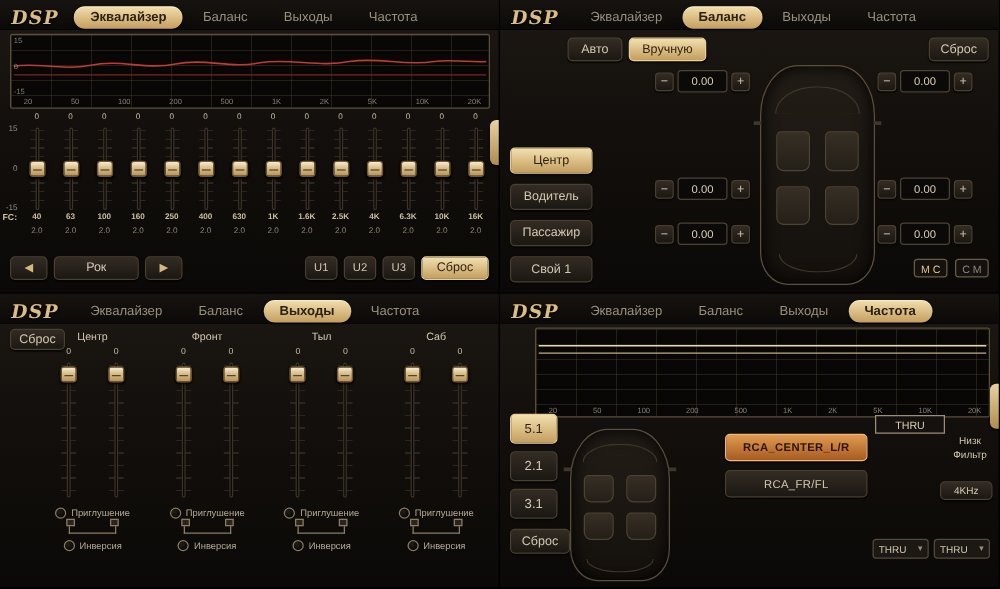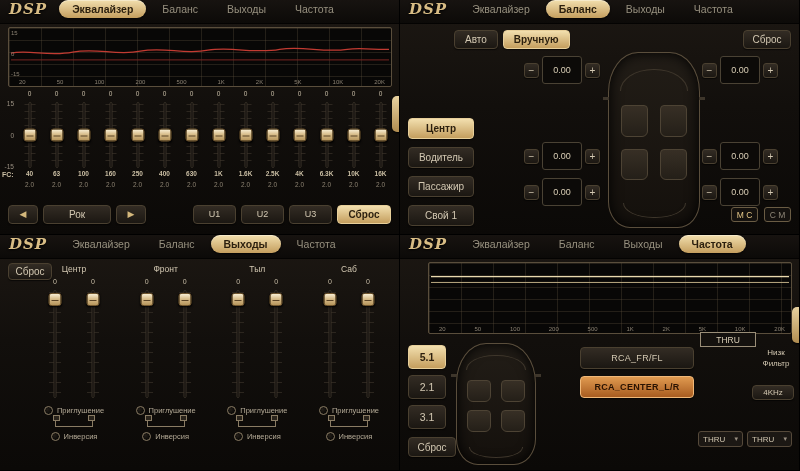--- a/index.html
+++ b/index.html
@@ -2,29 +2,29 @@
 <html><head>
 <meta charset="utf-8">
 <style>
   * { margin:0; padding:0; box-sizing:border-box; }
   html,body { background:#000; }
   body { font-family:"Liberation Sans", sans-serif; color:#cfc6b8; }
   .app { width:800px; height:471px; display:grid; grid-template-columns:400px 400px; grid-template-rows:235px 236px; background:#000; }
   .panel { position:relative; overflow:hidden; background:linear-gradient(180deg,#1d1813 0%,#120f0c 45%,#0b0907 100%); border-right:1px solid #000; border-bottom:1px solid #000; }
 
   
-  .hdr { position:absolute; top:0; left:0; right:0; height:24px; display:flex; align-items:flex-start; background:linear-gradient(#171310,#0c0a08); border-bottom:1px solid #040302; }
+  .hdr { position:absolute; top:0; left:0; right:0; height:24px; display:flex; align-items:flex-end; background:linear-gradient(#171310,#0c0a08); border-bottom:1px solid #040302; }
   .logo { font-family:"DejaVu Serif", serif; font-style:italic; font-weight:bold; font-size:15px; color:#d9bd85; margin:0 12px 0 9px; letter-spacing:1px; text-shadow:0 1px 2px #000; }
   .tabs { display:flex; align-items:center; gap:3px; }
   .tab { font-size:10.5px; color:#97907f; padding:3px 13px; border-radius:10px; white-space:nowrap; cursor:default; }
   .tab.active { background:linear-gradient(#f2dfae,#c49e5e); color:#2b1f0e; font-weight:bold; box-shadow:0 1px 2px rgba(0,0,0,.7), inset 0 1px 0 rgba(255,255,255,.35); }
 
   
   .btn { display:flex; align-items:center; justify-content:center; background:linear-gradient(#332c24,#1b1712); border:1px solid #4a4030; border-radius:4px; color:#d3c8b2; font-size:10px; box-shadow:0 1px 1px rgba(0,0,0,.6); }
-  .btn.active { background:linear-gradient(#f2dfae,#c49e5e); border-color:#e7cf9a; color:#2b1f0e; font-weight:bold; }
+  .btn.active { background:linear-gradient(#f2dfae,#c49e5e); border-color:#e7cf9a; color:#2b1f0e; font-weight:normal; }
 
   
   .graph { position:absolute; background:#080706; border:1px solid #5a4e3c; border-radius:2px;
     background-image:repeating-linear-gradient(to right, rgba(95,82,62,.32) 0 1px, transparent 1px 32px),
                      repeating-linear-gradient(to bottom, rgba(95,82,62,.32) 0 1px, transparent 1px 12px); }
   .graph svg { position:absolute; inset:0; width:100%; height:100%; }
   .gx { position:absolute; left:10px; right:6px; bottom:0px; display:flex; justify-content:space-between; font-size:6px; color:#8a8072; }
   .gy { position:absolute; left:2px; top:2px; bottom:8px; display:flex; flex-direction:column; justify-content:space-between; font-size:6px; color:#8a8072; }
   .glab { line-height:7px; }
 
@@ -42,41 +42,41 @@
   .eq-gain { height:10px; font-size:6.5px; color:#c8bda6; }
   .eq-slider { position:relative; width:100%; height:70px; }
   .eq-slider::before { content:""; position:absolute; left:50%; transform:translateX(-50%); top:4px; bottom:4px; width:11px; background-image:repeating-linear-gradient(to bottom,#2c261f 0 1px, transparent 1px 7px); }
   .eq-slider .knob { top:50%; transform:translate(-50%,-50%); }
   .eq-fc { height:11px; font-size:6.5px; font-weight:bold; color:#cbbfa4; }
   .eq-q { height:10px; font-size:6.5px; color:#8d8372; }
   .eq-bottom { position:absolute; left:8px; right:8px; top:203px; height:22px; display:flex; align-items:center; gap:5px; }
   .nav-btn { width:30px; height:19px; color:#d4b87c; font-size:9px; }
   .preset { width:68px; height:19px; font-size:10px; }
   .spacer { flex:1; }
-  .ubtn { width:43px; height:19px; font-size:9px; }
+  .ubtn { width:26px; height:19px; font-size:9px; }
   .reset-eq { width:54px; height:19px; }
   .drawer { position:absolute; right:-1px; width:8px; height:36px; background:linear-gradient(#e8d2a0,#b08c50); border-radius:5px 0 0 5px; box-shadow:0 1px 2px #000; }
   .drawer.eq { top:96px; } .drawer.fq { top:72px; }
 
   
   .mode-row { position:absolute; left:10px; top:30px; display:flex; gap:5px;padding-left:44px; }
   .mode-btn { height:19px; padding:0 10px; font-size:10px; }
   .reset-tr { position:absolute; right:8px; top:30px; width:48px; height:19px; }
   .pos-col { position:absolute; left:8px; top:118px; display:flex; flex-direction:column; gap:8px; }
   .pos-btn { width:66px; height:21px; font-size:10px; }
   .bal-area { position:absolute; inset:0; }
   .bal-ctrl { position:absolute; display:flex; align-items:center; gap:3px; }
   .bal-ctrl:nth-of-type(1){ left:124px; top:56px; }
   .bal-ctrl:nth-of-type(2){ left:302px; top:56px; }
   .bal-ctrl:nth-of-type(3){ left:124px; top:142px; }
   .bal-ctrl:nth-of-type(4){ left:302px; top:142px; }
   .bal-ctrl:nth-of-type(5){ left:124px; top:178px; }
   .bal-ctrl:nth-of-type(6){ left:302px; top:178px; }
   .mini-btn { width:15px; height:15px; font-size:10px; border-radius:3px; }
-  .val-box { width:40px; height:28px; background:#0c0a08; border:1px solid #4a4234; border-radius:3px; color:#d8cdb5; font-size:9px; display:flex; align-items:center; justify-content:center; }
+  .val-box { width:40px; height:18px; background:#0c0a08; border:1px solid #4a4234; border-radius:3px; color:#d8cdb5; font-size:9px; display:flex; align-items:center; justify-content:center; }
   .chips { position:absolute; right:8px; top:207px; display:flex; gap:6px; }
   .chip { min-width:27px; height:15px; padding:0 3px; border:1px solid #6a5c44; border-radius:3px; font-size:8.5px; display:flex; align-items:center; justify-content:center; background:#14110e; }
   .chip.gold { color:#e4c687; } .chip.dim { color:#8d8576; }
 
   
   .car { position:absolute; border:1px solid #5a4e3c; border-radius:30px 30px 22px 22px / 40px 40px 26px 26px; background:linear-gradient(#221d17,#14100c); box-shadow:inset 0 0 14px #000; }
   .car-bal { left:208px; top:52px; width:92px; height:176px; }
   .car-fq { left:56px; top:108px; width:80px; height:122px; }
   .wnd-f { position:absolute; left:12%; right:12%; top:9%; height:13%; border:1px solid #3e362b; border-bottom:none; border-radius:50% 50% 0 0 / 100% 100% 0 0; }
   .wnd-r { position:absolute; left:15%; right:15%; bottom:5%; height:9%; border:1px solid #3e362b; border-top:none; border-radius:0 0 50% 50% / 0 0 100% 100%; }
@@ -98,21 +98,21 @@
   .out-slider .knob { top:5px; transform:translateX(-50%); }
   .toggle-row { display:flex; align-items:center; gap:4px; height:13px; margin-bottom:2px; }
   .circ { width:9px; height:9px; border:1px solid #8a7c64; border-radius:50%; background:radial-gradient(circle at 35% 35%, #221d17, #000); }
   .tog-label { font-size:7.5px; color:#b4aa96; }
   .link-brkt { position:relative; width:38px; height:8px; border-left:1px solid #8a7c64; border-right:1px solid #8a7c64; border-bottom:1px solid #8a7c64; margin-bottom:3px; }
   .link-brkt::before, .link-brkt::after { content:""; position:absolute; top:-4px; width:5px; height:4px; background:#2a241c; border:1px solid #8a7c64; }
   .link-brkt::before{ left:-3px; } .link-brkt::after{ right:-3px; }
 
   
   .fq-graph { left:28px; top:27px; width:364px; height:72px; }
-  .fq-modes { position:absolute; left:8px; top:110px; display:flex; flex-direction:column; gap:6px; }
+  .fq-modes { position:absolute; left:8px; top:96px; display:flex; flex-direction:column; gap:6px; }
   .fq-mode { width:38px; height:24px; font-size:10.5px; }
   .reset-fq { width:48px; height:20px; margin-top:2px; }
   .rca-col { position:absolute; left:180px; top:112px; display:flex; flex-direction:column; gap:7px; }
   .rca { width:114px; height:22px; font-size:9px; letter-spacing:.3px; border-radius:4px; }
   .rca.active { background:linear-gradient(#e09a50,#a85c20); color:#2a1302; border-color:#f0b878; font-weight:bold; }
   .dd { position:absolute; left:300px; top:97px; z-index:3; }
   .dd-head { width:56px; height:15px; border:1px solid #9a8e78; background:#14110e; color:#d8cdb5; font-size:8.5px; display:flex; align-items:center; justify-content:center; margin-bottom:2px; }
   .dd-list { width:60px; background:#322c24; border:1px solid #6a5f4e; box-shadow:2px 2px 4px rgba(0,0,0,.6); }
   .dd-item { height:19px; display:flex; align-items:center; padding-left:7px; font-size:9px; color:#e2d9c6; border-bottom:1px solid #453d31; }
   .filter-label { position:absolute; left:356px; top:112px; width:40px; font-size:8px; color:#d3c8b2; text-align:center; line-height:11px; z-index:1; }
@@ -619,23 +619,23 @@
       <div class="mir l"></div>
       <div class="mir r"></div>
       <div class="seat fl"></div>
       <div class="seat fr"></div>
       <div class="seat rl"></div>
       <div class="seat rr"></div>
     </div>
 
     <div class="rca-col">
 
+        <div class="btn rca tpl-root active">RCA_CENTER_L/R</div>
+
         <div class="btn rca tpl-root">RCA_FR/FL</div>
-
-        <div class="btn rca tpl-root active">RCA_CENTER_L/R</div>
 
 
 
     </div>
 
     <div class="dd">
       <div class="dd-head">THRU</div>
     </div>
 
     <div class="filter-label">

